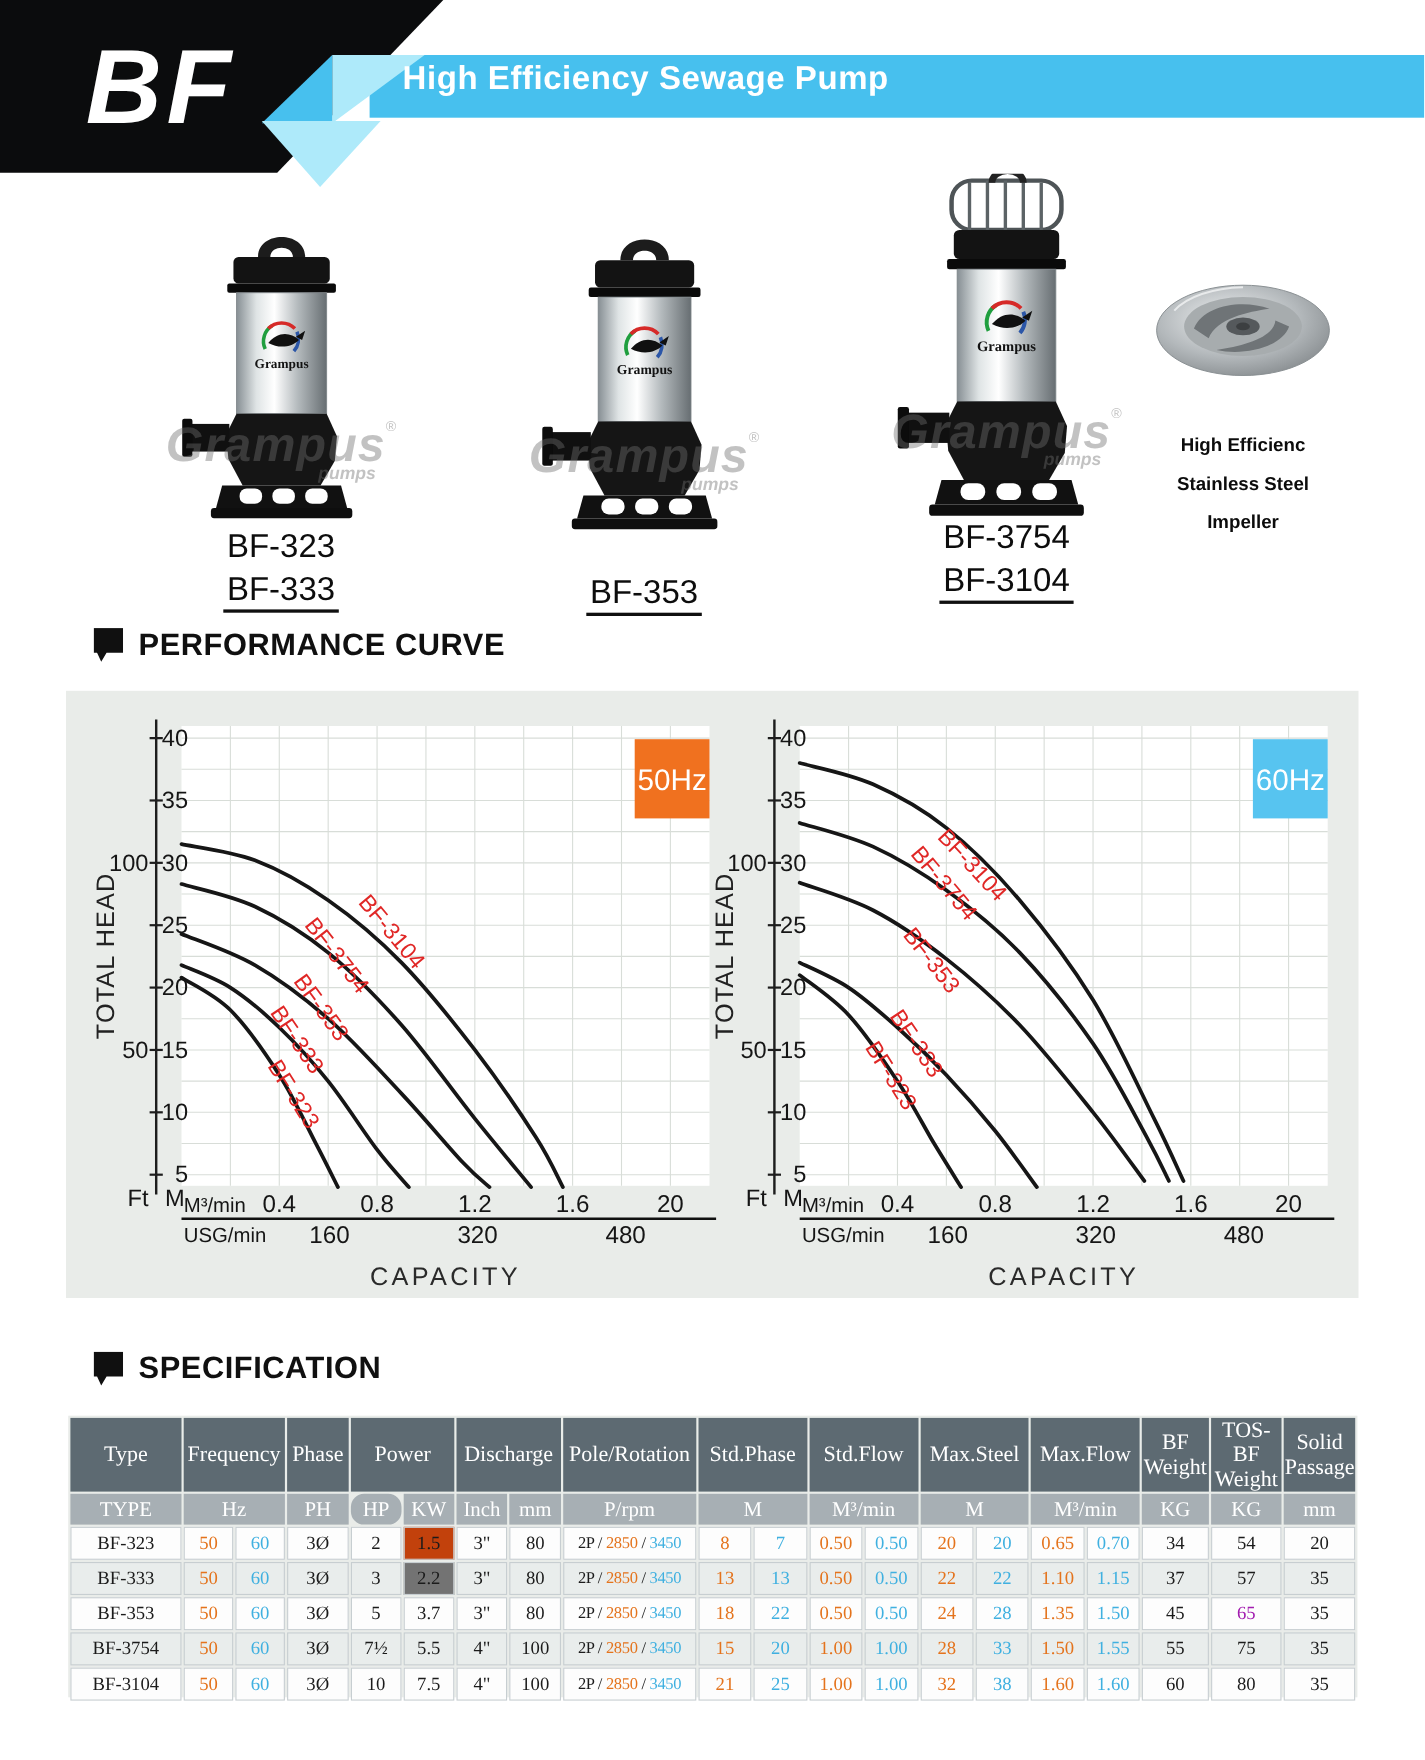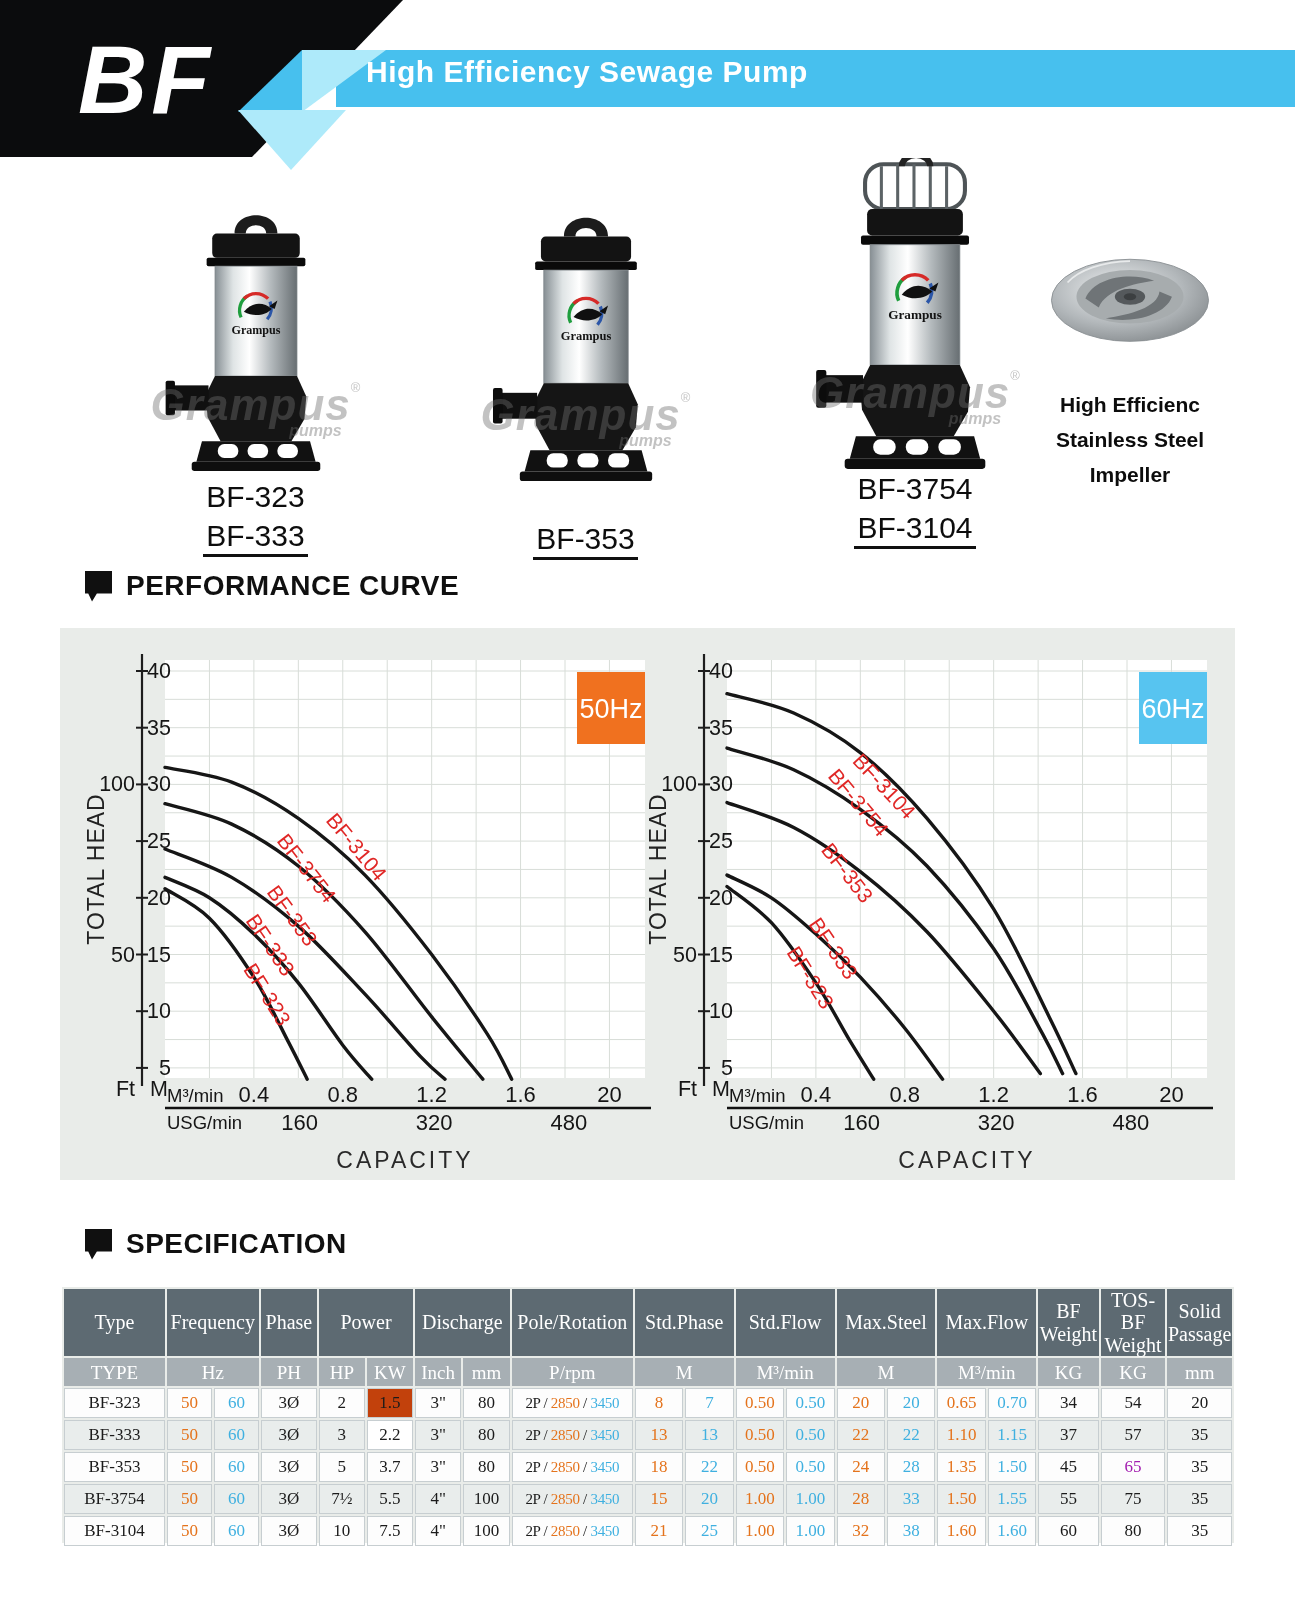--- a/index.html
+++ b/index.html
@@ -15,21 +15,21 @@
   
   .product{position:absolute;text-align:center;}
   .pump-svg{display:block;margin:0 auto;}
   .watermark{position:absolute;left:50%;transform:translateX(-50%);white-space:nowrap;
              color:rgba(110,110,110,0.42);pointer-events:none;}
   .wm-main{font-size:44px;font-weight:bold;font-style:italic;letter-spacing:1px;}
   .wm-mark{font-size:13px;vertical-align:top;}
   .wm-sub{font-size:16px;font-weight:bold;font-style:italic;display:block;margin-top:-8px;margin-left:120px;}
   .caption-line{font-size:30px;color:#0d0d0d;margin-top:5px;line-height:34px;}
   .caption-line .u{border-bottom:3px solid #101010;display:inline-block;padding:0 3px 1px 3px;}
-  .impeller-caption{font-size:21px;font-weight:bold;line-height:35px;color:#0c0c0c;}
+  .impeller-caption{font-size:17px;font-weight:bold;line-height:35px;color:#0c0c0c;}
   
   .sec-head{position:absolute;display:flex;align-items:center;}
   .sec-mark{width:27px;height:31px;background:#101010;margin-right:14px;
             clip-path:polygon(0 0,100% 0,100% 74%,44% 74%,26% 100%,12% 74%,0 74%);}
   .sec-title{font-size:28px;font-weight:bold;letter-spacing:0.5px;color:#101010;}
   
   .chart-panel{position:absolute;left:60px;top:628px;width:1175px;height:552px;background:#e9ece9;}
   .chart-panel svg{display:block;}
   
   .spec-panel{position:absolute;left:62px;top:1287px;width:1172px;height:256px;background:#e9ece9;
@@ -407,21 +407,21 @@
 Weight</th>
             <th colspan="1" class="gh" style="background: rgb(93, 106, 114); color: rgb(255, 255, 255); height: 66px;">TOS-BF
 Weight</th>
             <th colspan="1" class="gh" style="background: rgb(93, 106, 114); color: rgb(255, 255, 255); height: 66px;">Solid
 Passage</th>
           </tr>
           <tr>
             <th colspan="1" class="uh" style="background: rgb(167, 175, 180); color: rgb(255, 255, 255); height: 28px;">TYPE</th>
             <th colspan="2" class="uh" style="background: rgb(167, 175, 180); color: rgb(255, 255, 255); height: 28px;">Hz</th>
             <th colspan="1" class="uh" style="background: rgb(167, 175, 180); color: rgb(255, 255, 255); height: 28px;">PH</th>
-            <th colspan="1" class="uh" style="background: rgb(167, 175, 180); color: rgb(255, 255, 255); height: 28px;">HP</th>
+            <th colspan="1" class="uh" style="background: rgb(167, 175, 180); color: rgb(255, 255, 255); height: 28px; border-radius: 12px;">HP</th>
             <th colspan="1" class="uh" style="background: rgb(167, 175, 180); color: rgb(255, 255, 255); height: 28px;">KW</th>
             <th colspan="1" class="uh" style="background: rgb(167, 175, 180); color: rgb(255, 255, 255); height: 28px;">Inch</th>
             <th colspan="1" class="uh" style="background: rgb(167, 175, 180); color: rgb(255, 255, 255); height: 28px;">mm</th>
             <th colspan="1" class="uh" style="background: rgb(167, 175, 180); color: rgb(255, 255, 255); height: 28px;">P/rpm</th>
             <th colspan="2" class="uh" style="background: rgb(167, 175, 180); color: rgb(255, 255, 255); height: 28px;">M</th>
             <th colspan="2" class="uh" style="background: rgb(167, 175, 180); color: rgb(255, 255, 255); height: 28px;">M³/min</th>
             <th colspan="2" class="uh" style="background: rgb(167, 175, 180); color: rgb(255, 255, 255); height: 28px;">M</th>
             <th colspan="2" class="uh" style="background: rgb(167, 175, 180); color: rgb(255, 255, 255); height: 28px;">M³/min</th>
             <th colspan="1" class="uh" style="background: rgb(167, 175, 180); color: rgb(255, 255, 255); height: 28px;">KG</th>
             <th colspan="1" class="uh" style="background: rgb(167, 175, 180); color: rgb(255, 255, 255); height: 28px;">KG</th>
@@ -450,21 +450,21 @@
             <td style="background: rgb(253, 253, 253); height: 28px; color: rgb(27, 27, 27);">34</td>
             <td style="background: rgb(253, 253, 253); height: 28px; color: rgb(27, 27, 27);">54</td>
             <td style="background: rgb(253, 253, 253); height: 28px; color: rgb(27, 27, 27);">20</td>
           </tr>
           <tr>
             <td style="background: rgb(233, 237, 236); height: 28px; color: rgb(27, 27, 27);">BF-333</td>
             <td style="background: rgb(233, 237, 236); height: 28px; color: rgb(228, 115, 28);">50</td>
             <td style="background: rgb(233, 237, 236); height: 28px; color: rgb(63, 176, 224);">60</td>
             <td style="background: rgb(233, 237, 236); height: 28px; color: rgb(27, 27, 27);">3Ø</td>
             <td style="background: rgb(233, 237, 236); height: 28px; color: rgb(27, 27, 27);">3</td>
-            <td style="background: #ffffff; height: 28px; color: rgb(27, 27, 27); margin-top: 40px;">2.2</td>
+            <td style="background: #737373; height: 28px; color: rgb(27, 27, 27); margin-top: 40px;">2.2</td>
             <td style="background: rgb(233, 237, 236); height: 28px; color: rgb(27, 27, 27);">3"</td>
             <td style="background: rgb(233, 237, 236); height: 28px; color: rgb(27, 27, 27);">80</td>
             <td class="prpm" style="background: rgb(233, 237, 236); height: 28px;"><span style="color: rgb(27, 27, 27);">2P / </span><span style="color: rgb(228, 115, 28);">2850</span><span style="color: rgb(27, 27, 27);"> / </span><span style="color: rgb(63, 176, 224);">3450</span></td>
             <td style="background: rgb(233, 237, 236); height: 28px; color: rgb(228, 115, 28);">13</td>
             <td style="background: rgb(233, 237, 236); height: 28px; color: rgb(63, 176, 224);">13</td>
             <td style="background: rgb(233, 237, 236); height: 28px; color: rgb(228, 115, 28);">0.50</td>
             <td style="background: rgb(233, 237, 236); height: 28px; color: rgb(63, 176, 224);">0.50</td>
             <td style="background: rgb(233, 237, 236); height: 28px; color: rgb(228, 115, 28);">22</td>
             <td style="background: rgb(233, 237, 236); height: 28px; color: rgb(63, 176, 224);">22</td>
             <td style="background: rgb(233, 237, 236); height: 28px; color: rgb(228, 115, 28);">1.10</td>

